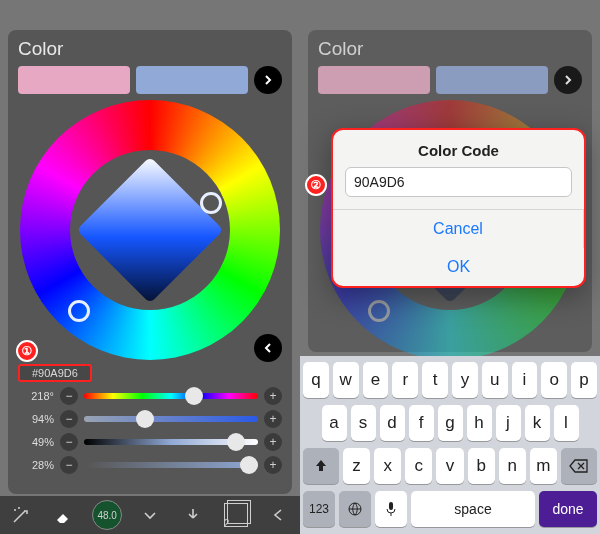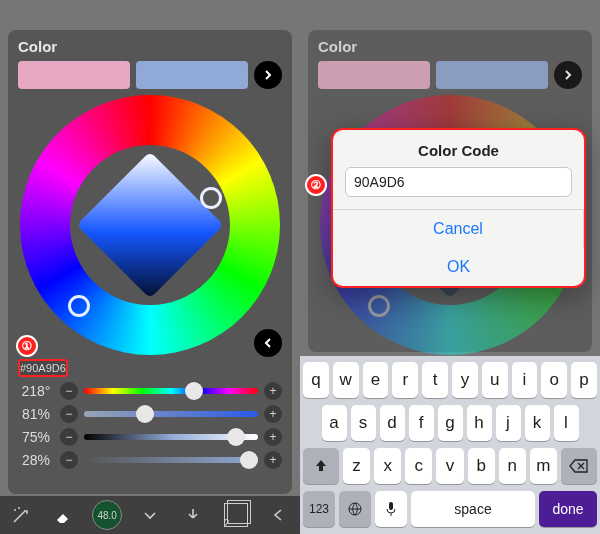--- a/index.html
+++ b/index.html
@@ -6,45 +6,45 @@
   body{background:#aeaeae;width:600px;height:534px;overflow:hidden;position:relative;}
   .half{position:absolute;top:0;width:300px;height:534px;overflow:hidden;}
   .left{left:0;}
   .right{left:300px;}
 
   
   .dim{position:absolute;inset:0;background:rgba(0,0,0,.32);}
 
   
   .panel{position:absolute;left:8px;right:8px;top:30px;bottom:40px;background:#565656;border-radius:8px;padding:8px 10px 6px;color:#e8e8e8;}
-  .panel h3{font-size:15px;font-weight:700;margin-bottom:6px;}
+  .panel h3{font-size:19px;font-weight:400;margin-bottom:6px;}
   .swatch-row{display:flex;align-items:center;gap:6px;margin-bottom:6px;}
   .swatch{height:28px;border-radius:4px;}
   .sw1{flex:1;background:#E6A8C2;}
   .sw2{flex:1;background:#90A9D6;}
   .chevbtn{width:28px;height:28px;border-radius:50%;background:#000;display:flex;align-items:center;justify-content:center;}
   .chevbtn svg{stroke:#fff;fill:none;stroke-width:2;}
 
   .wheel-wrap{position:relative;width:260px;height:260px;margin:0 auto 4px;}
   .wheel{position:absolute;inset:0;border-radius:50%;
     background:conic-gradient(from 0deg,red,yellow,lime,cyan,blue,magenta,red);}
   .wheel-in{position:absolute;inset:50px;border-radius:50%;background:#565656;}
   .diamond{position:absolute;left:78px;top:78px;width:104px;height:104px;transform:rotate(45deg);
     background:linear-gradient(135deg,#fff 0%,#1556ff 55%,#000 110%);border-radius:6px;}
   .handle{position:absolute;width:22px;height:22px;border:3px solid #e8f0ff;border-radius:50%;}
   .h1{left:180px;top:92px;}
   .h2{left:48px;top:200px;}
   .backbtn{position:absolute;right:-2px;bottom:-2px;width:28px;height:28px;border-radius:50%;background:#000;display:flex;align-items:center;justify-content:center;}
 
   .hexline{display:flex;align-items:center;gap:6px;margin-top:2px;}
-  .hexbox{border:2px solid #ff2020;border-radius:3px;padding:1px 0;font-size:11px;color:#d9d9d9;background:#474747;}
+  .hexbox{border:2px solid #ff2020;border-radius:3px;padding:1px 12px;font-size:11px;color:#d9d9d9;background:#474747;}
   .badge{width:22px;height:22px;border-radius:50%;background:#ff2020;border:2px solid #fff;display:inline-flex;align-items:center;justify-content:center;font-size:12px;color:#fff;font-weight:700;}
 
   .slider{display:flex;align-items:center;gap:6px;margin-top:5px;}
-  .slab{width:36px;font-size:14px;text-align:center;color:#ddd;}
+  .slab{width:36px;font-size:11px;text-align:right;color:#ddd;}
   .sbtn{width:18px;height:18px;border-radius:50%;background:#3b3b3b;display:flex;align-items:center;justify-content:center;color:#d0d0d0;font-size:12px;line-height:1;}
   .strack{flex:1;height:6px;border-radius:3px;position:relative;background:#7a7a7a;}
   .knob{position:absolute;top:-6px;width:18px;height:18px;border-radius:50%;background:#e8e8e8;}
 
   .tr-hue{background:linear-gradient(90deg,red,yellow,lime,cyan,blue,magenta,red);}
   .tr-sat{background:linear-gradient(90deg,#9aa4b4,#2a5ae6);}
   .tr-lgt{background:linear-gradient(90deg,#000,#90A9D6,#fff);}
   .tr-op {background:linear-gradient(90deg,#555,#90A9D6);}
 
   
@@ -118,29 +118,29 @@
 
     <div class="slider">
       <span class="slab">218°</span>
       <span class="sbtn">−</span>
       <div class="strack tr-hue">
           <div class="knob" style="left:58%"></div>
         </div>
       <span class="sbtn">+</span>
     </div>
     <div class="slider">
-      <span class="slab">81%</span>
+      <span class="slab">94%</span>
       <span class="sbtn">−</span>
       <div class="strack tr-sat">
           <div class="knob" style="left:30%"></div>
         </div>
       <span class="sbtn">+</span>
     </div>
     <div class="slider">
-      <span class="slab">75%</span>
+      <span class="slab">49%</span>
       <span class="sbtn">−</span>
       <div class="strack tr-lgt">
           <div class="knob" style="left:82%"></div>
         </div>
       <span class="sbtn">+</span>
     </div>
     <div class="slider">
       <span class="slab">28%</span>
       <span class="sbtn">−</span>
       <div class="strack tr-op">

